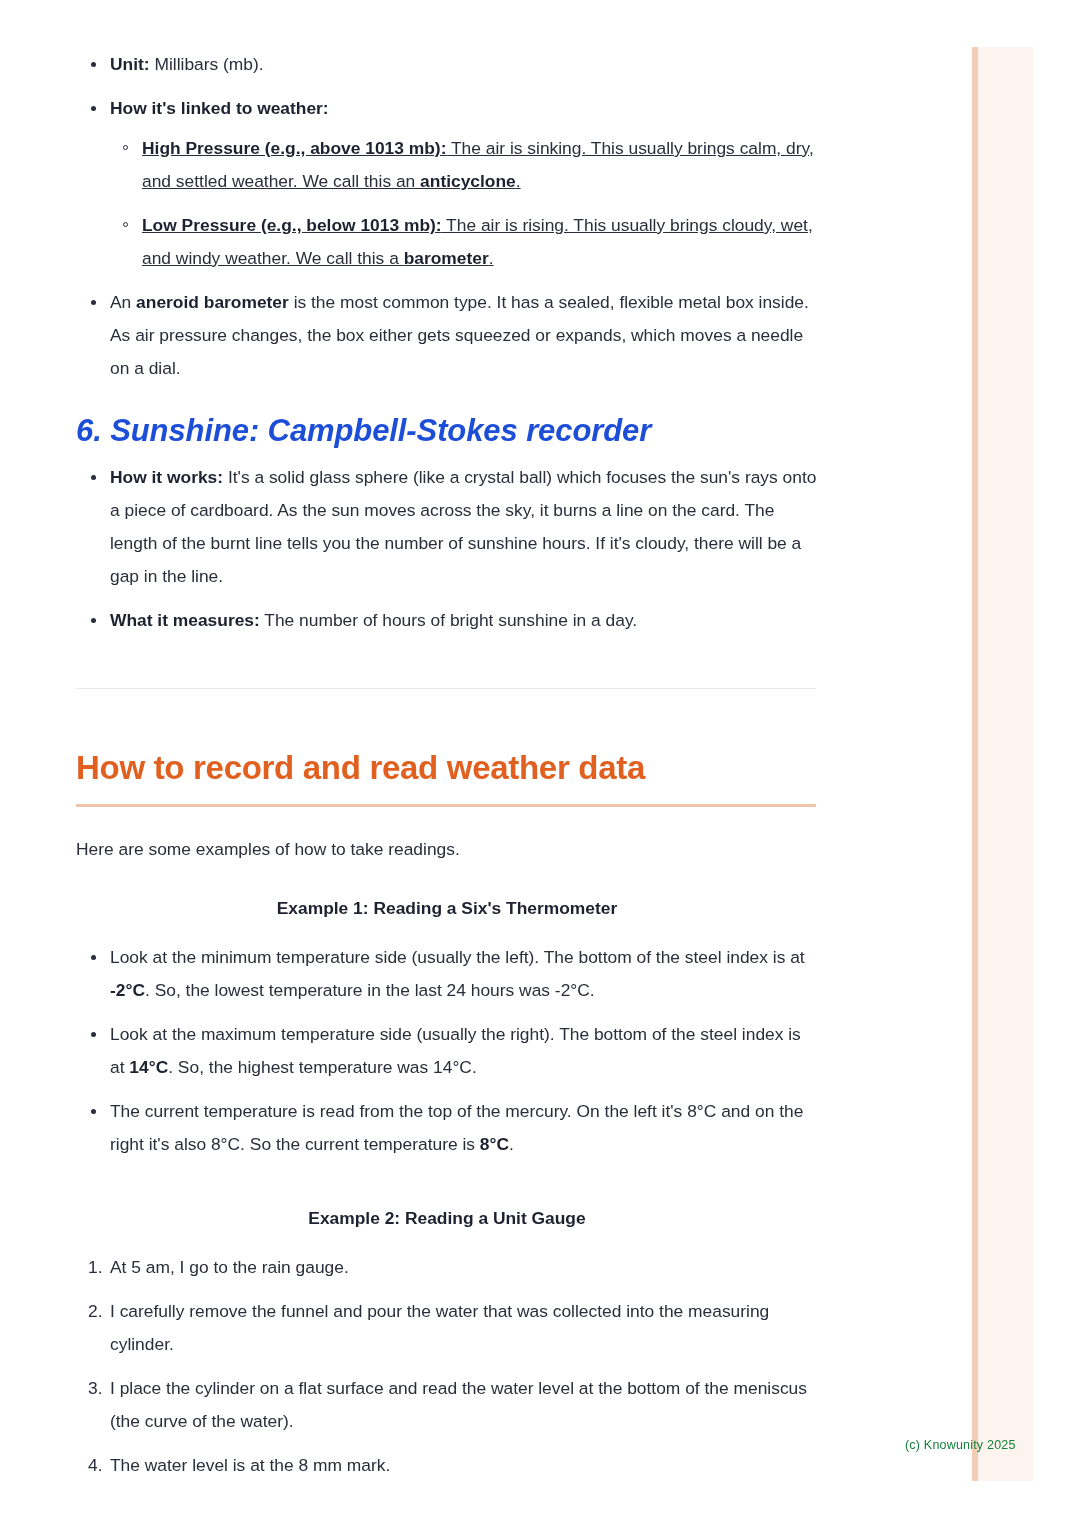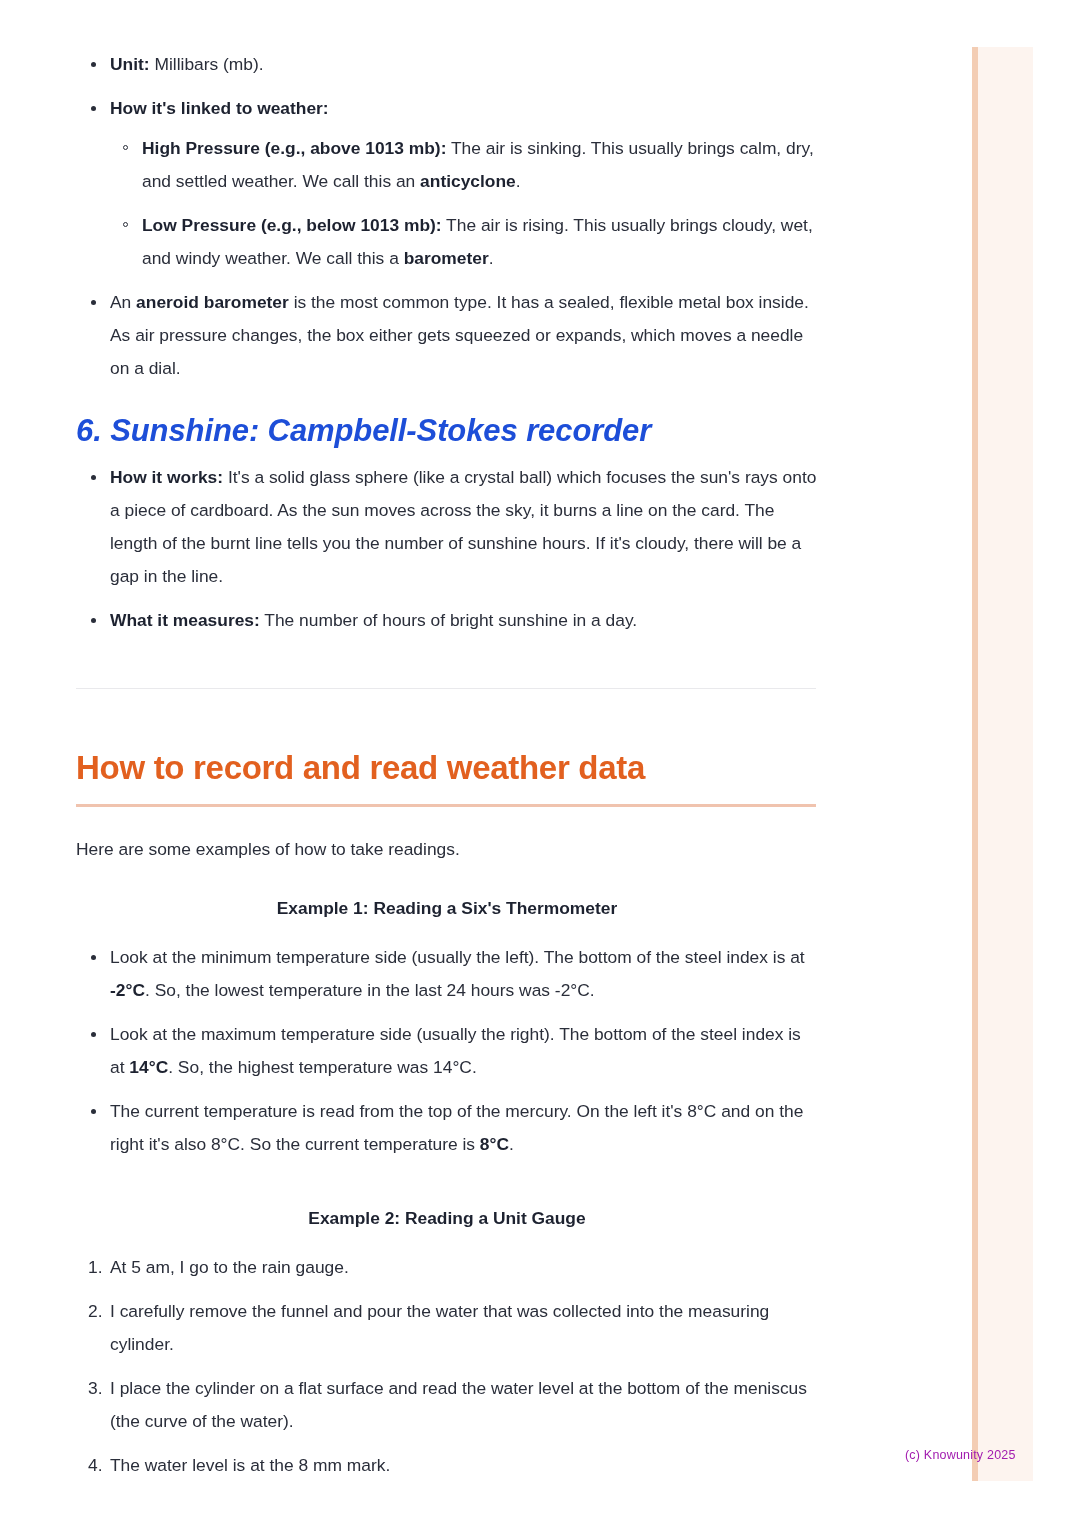--- a/index.html
+++ b/index.html
@@ -34,25 +34,24 @@
     height: 1434px;
     background: #f3cdb4;
   }
 
   
   #watermark {
     position: absolute;
     left: 905px;
     top: 1438px;
     font-size: 12.5px;
-    color: #a21caf;
+    color: #15803d;
     letter-spacing: 0.2px;
     white-space: nowrap;
     z-index: 5;
-    margin-top: 10px;
   }
 
   
   #page {
     position: absolute;
     left: 76px;
     top: 0;
     width: 742px;
   }
 
@@ -87,20 +86,21 @@
   }
   ul.lv2 {
     list-style: none;
     margin: 7px 0 0 0;
     padding: 0;
   }
   ul.lv2 > li {
     position: relative;
     padding-left: 32px;
     margin: 0 0 11px 0;
+    text-decoration: underline;
   }
   ul.lv2 > li::before {
     content: "";
     position: absolute;
     left: 13px;
     top: 13px;
     width: 5px;
     height: 5px;
     border-radius: 50%;
     border: 1.4px solid #2a2e3a;

